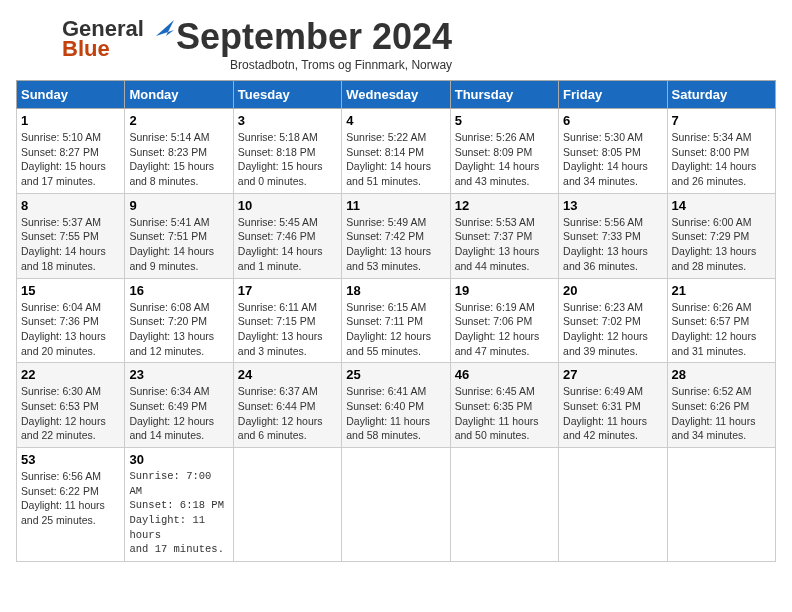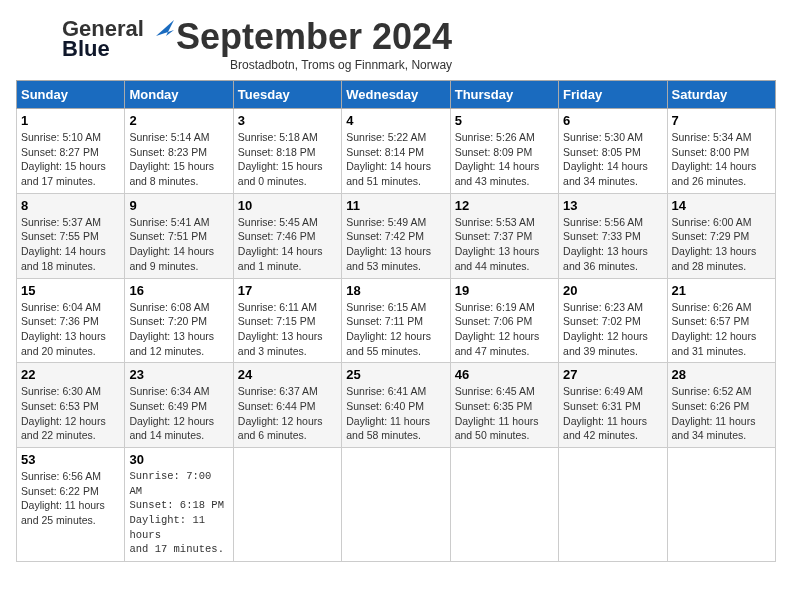--- a/index.html
+++ b/index.html
@@ -86,21 +86,21 @@
 
 <div class="header">
   <div class="logo">
     <div class="logo-wrapper">
       <span style="font-size:22px;font-weight:bold;color:#333;">General</span>
       <svg width="30" height="26" viewBox="0 0 30 26">
         <polygon points="10,20 28,4 20,20 28,14" fill="#1a6bbf"></polygon>
       </svg>
     </div>
     <div style="margin-top:-6px;">
-      <span style="font-size:22px;font-weight:bold;color:#0f172a;">Blue</span>
+      <span style="font-size:22px;font-weight:bold;color:#c2410c;">Blue</span>
     </div>
   </div>
   <div class="title-block">
     <div class="month-title">September 2024</div>
     <div class="subtitle">Brostadbotn, Troms og Finnmark, Norway</div>
   </div>
 </div>
 
 <table class="calendar">
   <thead>

